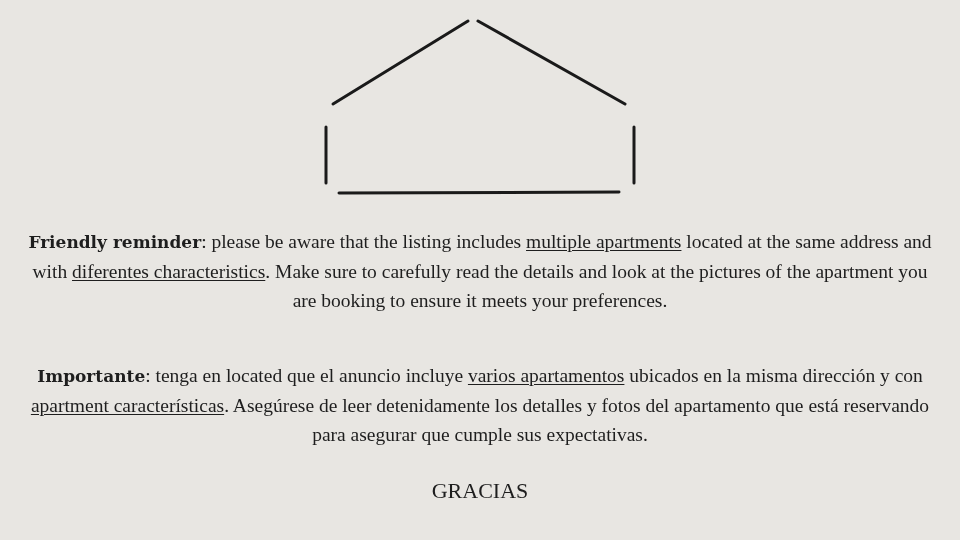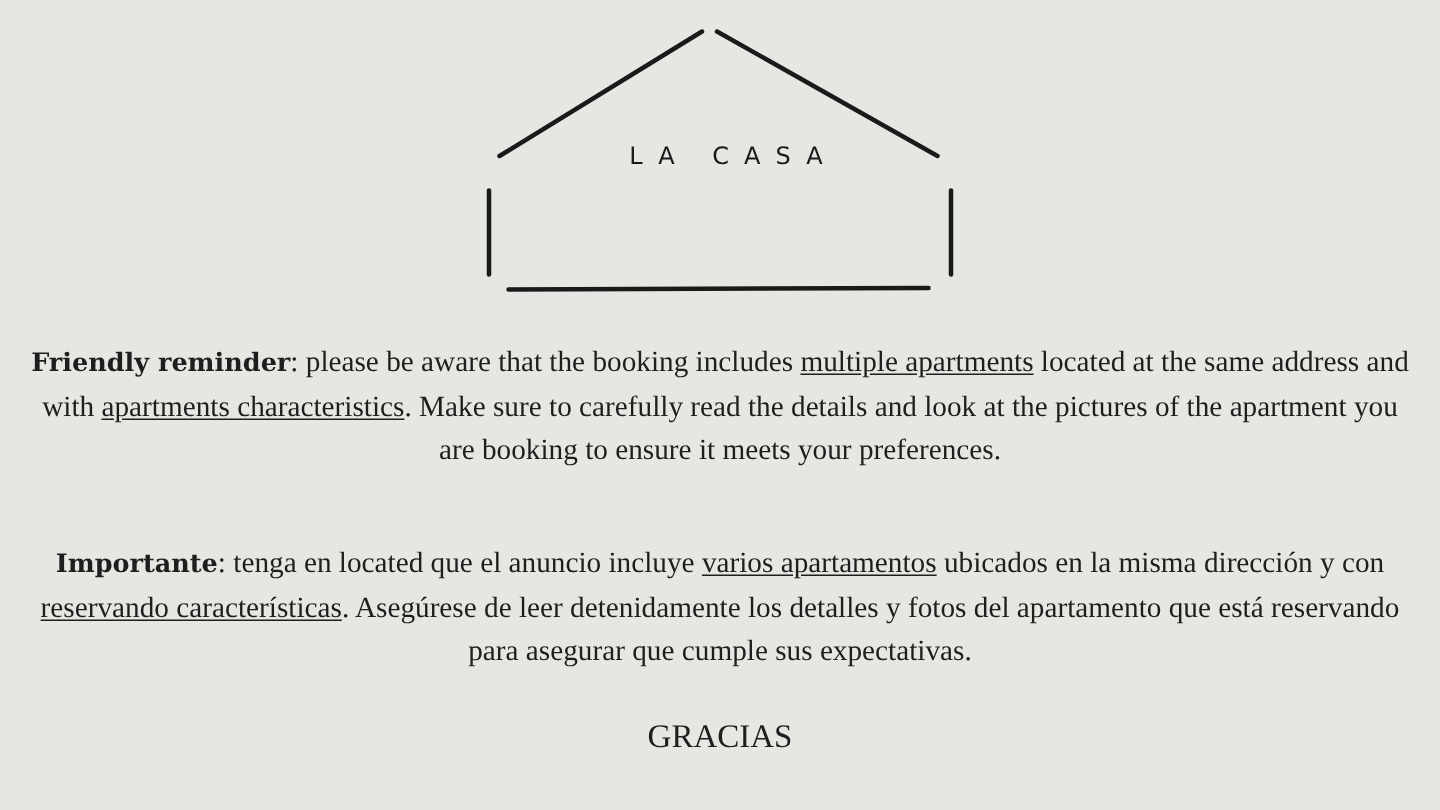--- a/index.html
+++ b/index.html
@@ -41,24 +41,23 @@
 <div class="logo">
   <svg width="960" height="200">
     <g stroke="#1a1a1a" stroke-width="3" stroke-linecap="round" fill="none">
       <line x1="333" y1="104" x2="468" y2="21"></line>
       <line x1="478" y1="21" x2="625" y2="104"></line>
       <line x1="326" y1="127" x2="326" y2="183"></line>
       <line x1="634" y1="127" x2="634" y2="183"></line>
       <line x1="339" y1="193" x2="619" y2="192"></line>
     </g>
   </svg>
-  <div class="logo-text lt1">LA CASA</div>
 </div>
 
 <div class="para p1">
-  <b>Friendly reminder</b><span>: please be aware that the booking includes </span><u>multiple apartments</u><span> located at the same address and with </span><u>apartments characteristics</u><span>. Make sure to carefully read the details and look at the pictures of the apartment you are booking to ensure it meets your preferences.</span>
+  <b>Friendly reminder</b><span>: please be aware that the listing includes </span><u>multiple apartments</u><span> located at the same address and with </span><u>diferentes characteristics</u><span>. Make sure to carefully read the details and look at the pictures of the apartment you are booking to ensure it meets your preferences.</span>
 </div>
 
 <div class="para p2">
-  <b>Importante</b><span>: tenga en located que el anuncio incluye </span><u>varios apartamentos</u><span> ubicados en la misma dirección y con </span><u>reservando características</u><span>. Asegúrese de leer detenidamente los detalles y fotos del apartamento que está reservando para asegurar que cumple sus expectativas.</span>
+  <b>Importante</b><span>: tenga en located que el anuncio incluye </span><u>varios apartamentos</u><span> ubicados en la misma dirección y con </span><u>apartment características</u><span>. Asegúrese de leer detenidamente los detalles y fotos del apartamento que está reservando para asegurar que cumple sus expectativas.</span>
 </div>
 
 <div class="thanks">GRACIAS</div>
 
 </body></html>

